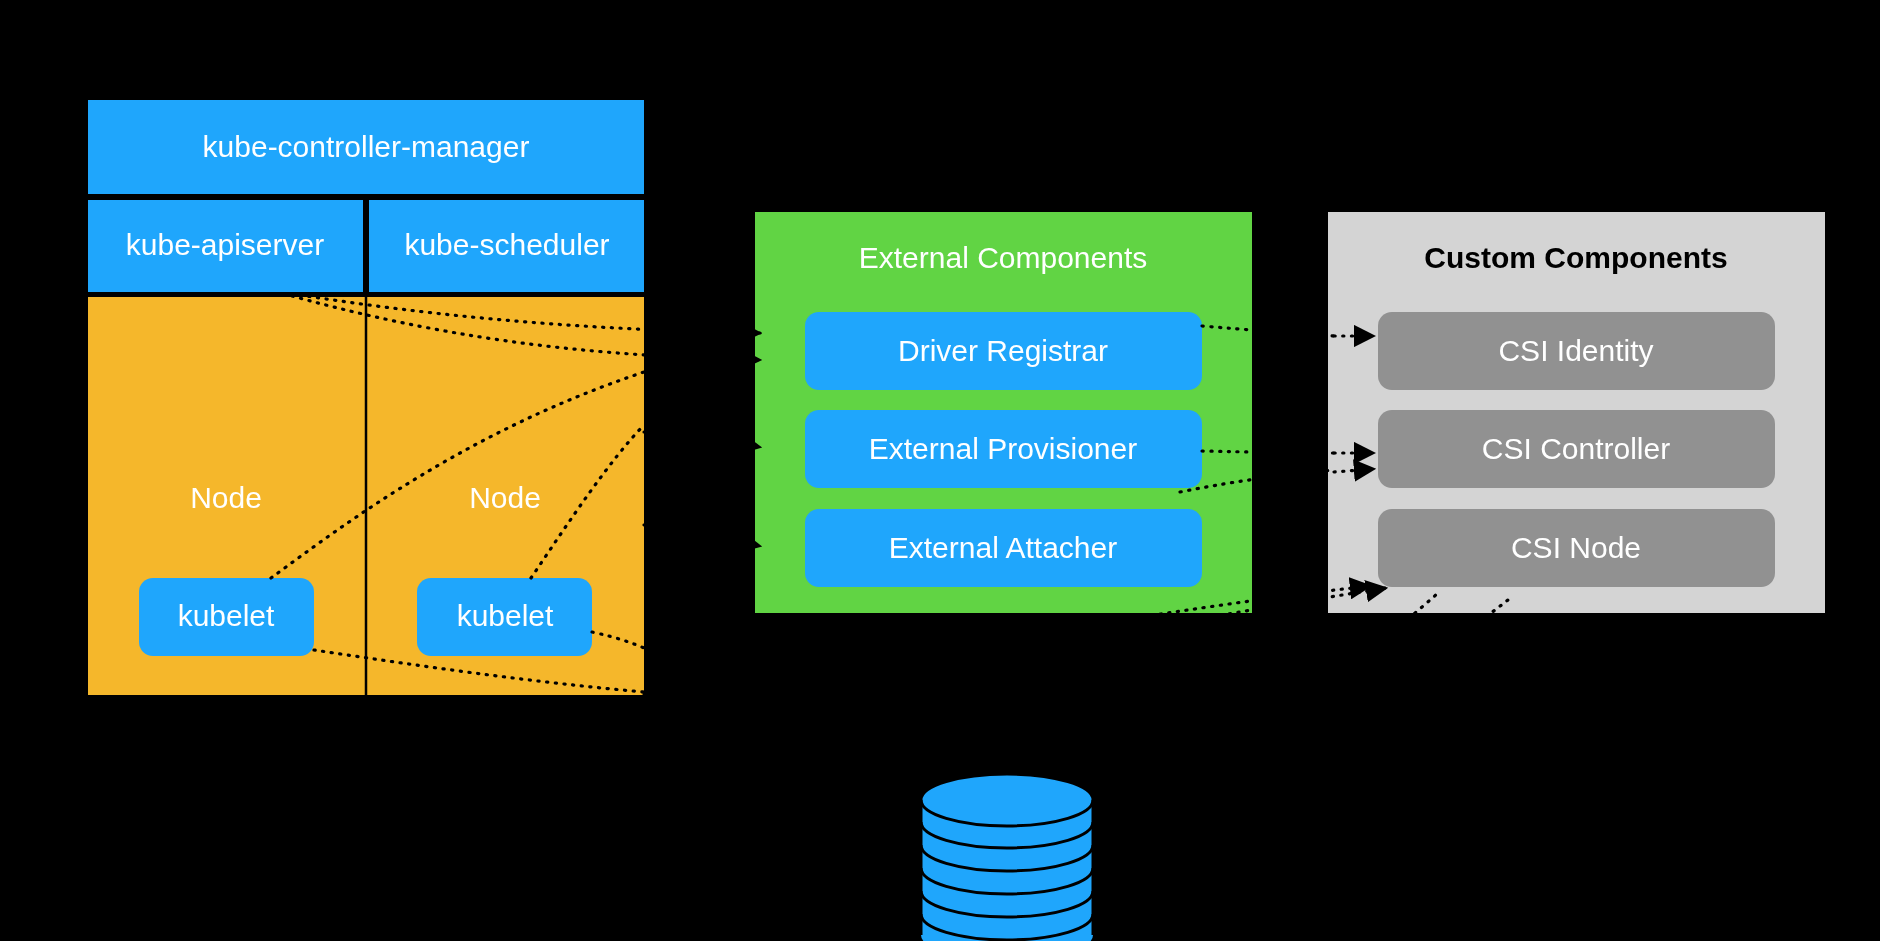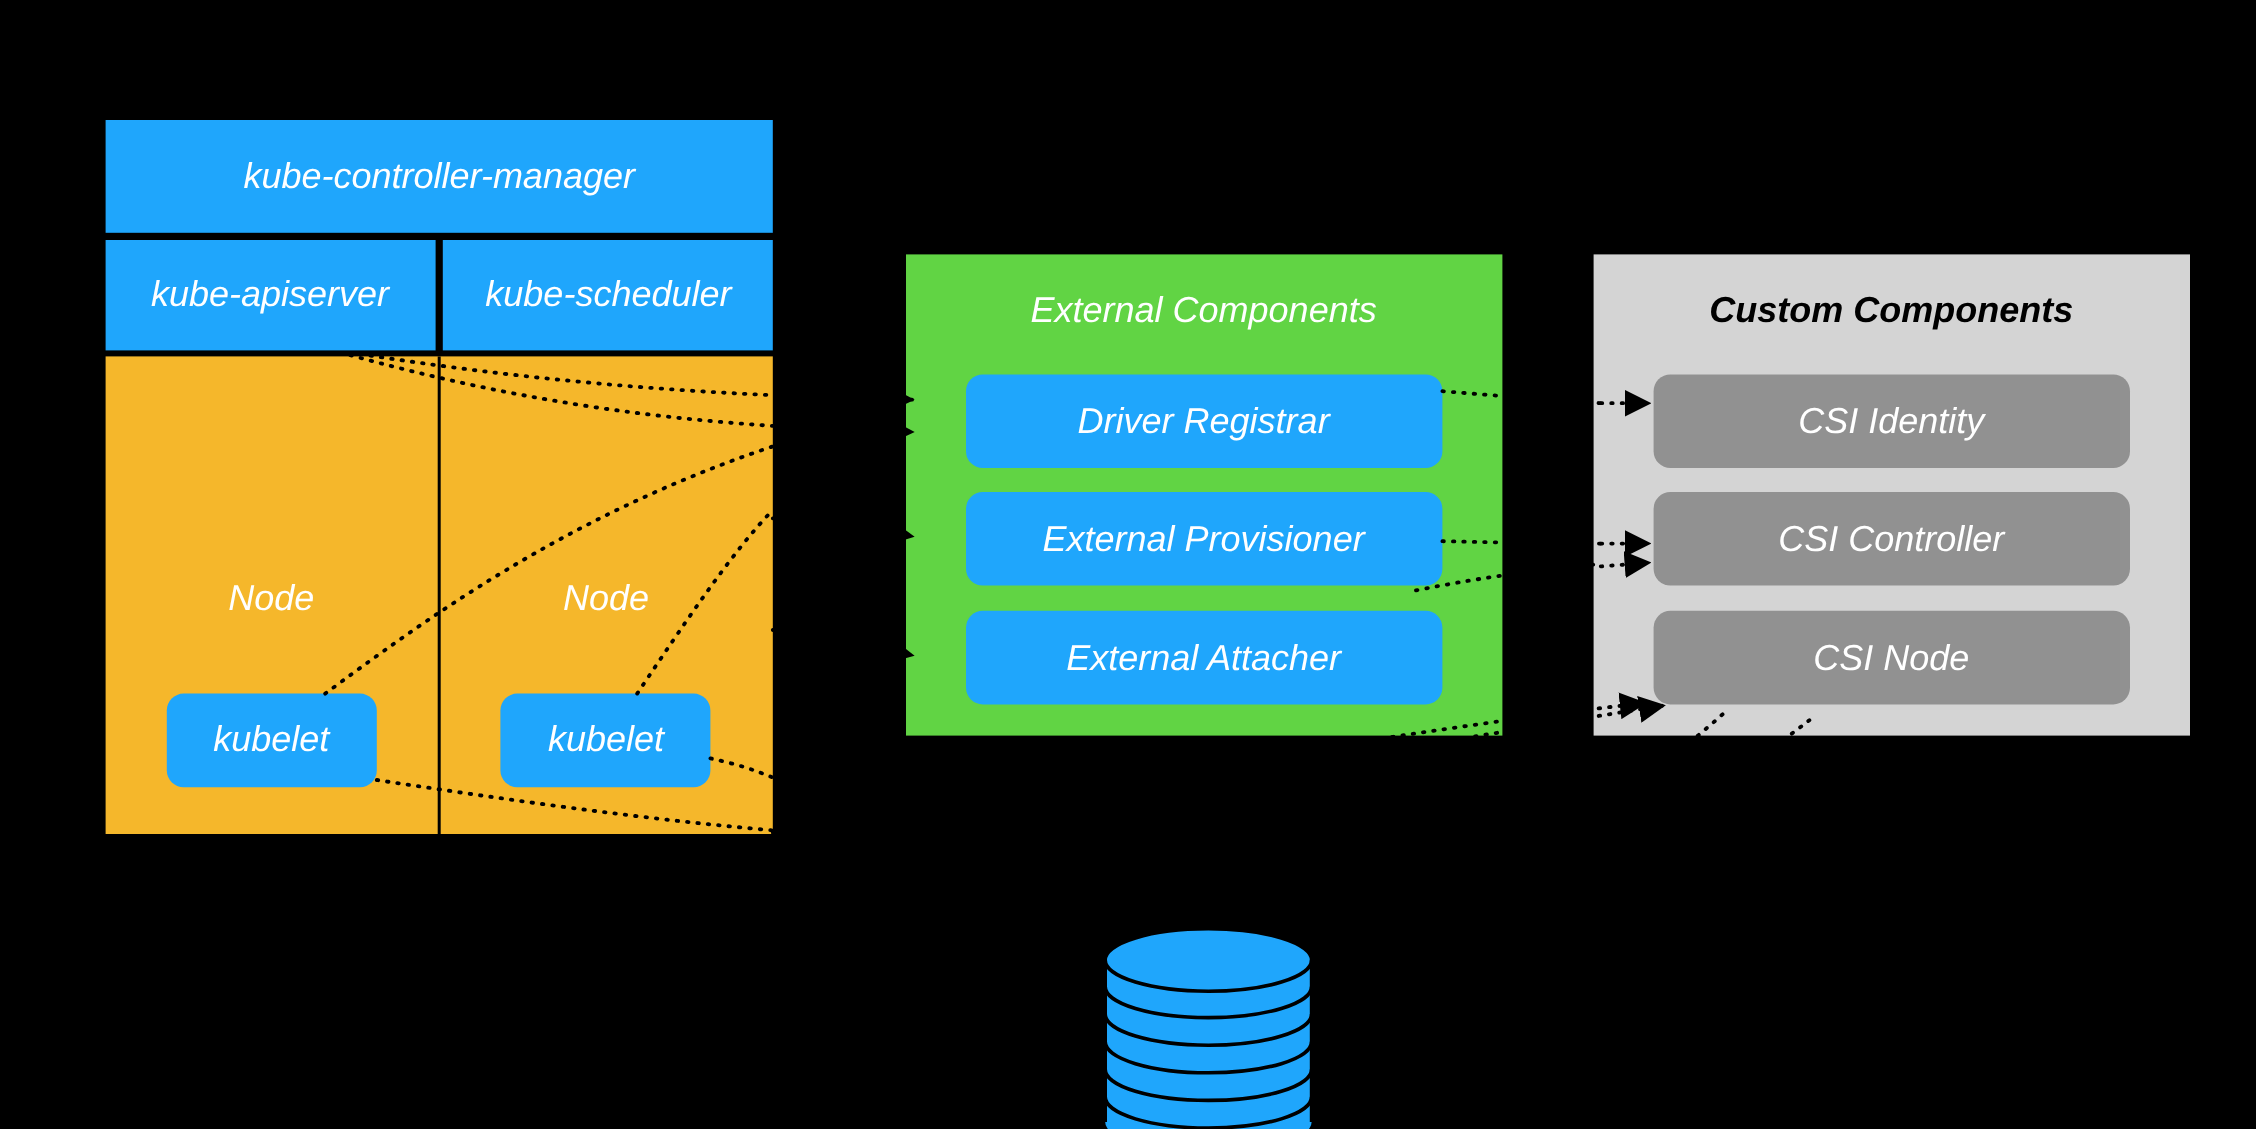--- a/index.html
+++ b/index.html
@@ -11,21 +11,20 @@
     width: 1880px;
     height: 941px;
     overflow: hidden;
     font-family: "Liberation Sans", sans-serif;
   }
   #stage {
     position: relative;
     width: 1880px;
     height: 782px;
     background: #000000;
-    font-style: italic;
   }
   svg#diagram {
     position: absolute;
     left: 0;
     top: 0;
     width: 1880px;
     height: 941px;
     display: block;
   }
   .boxlabel {

